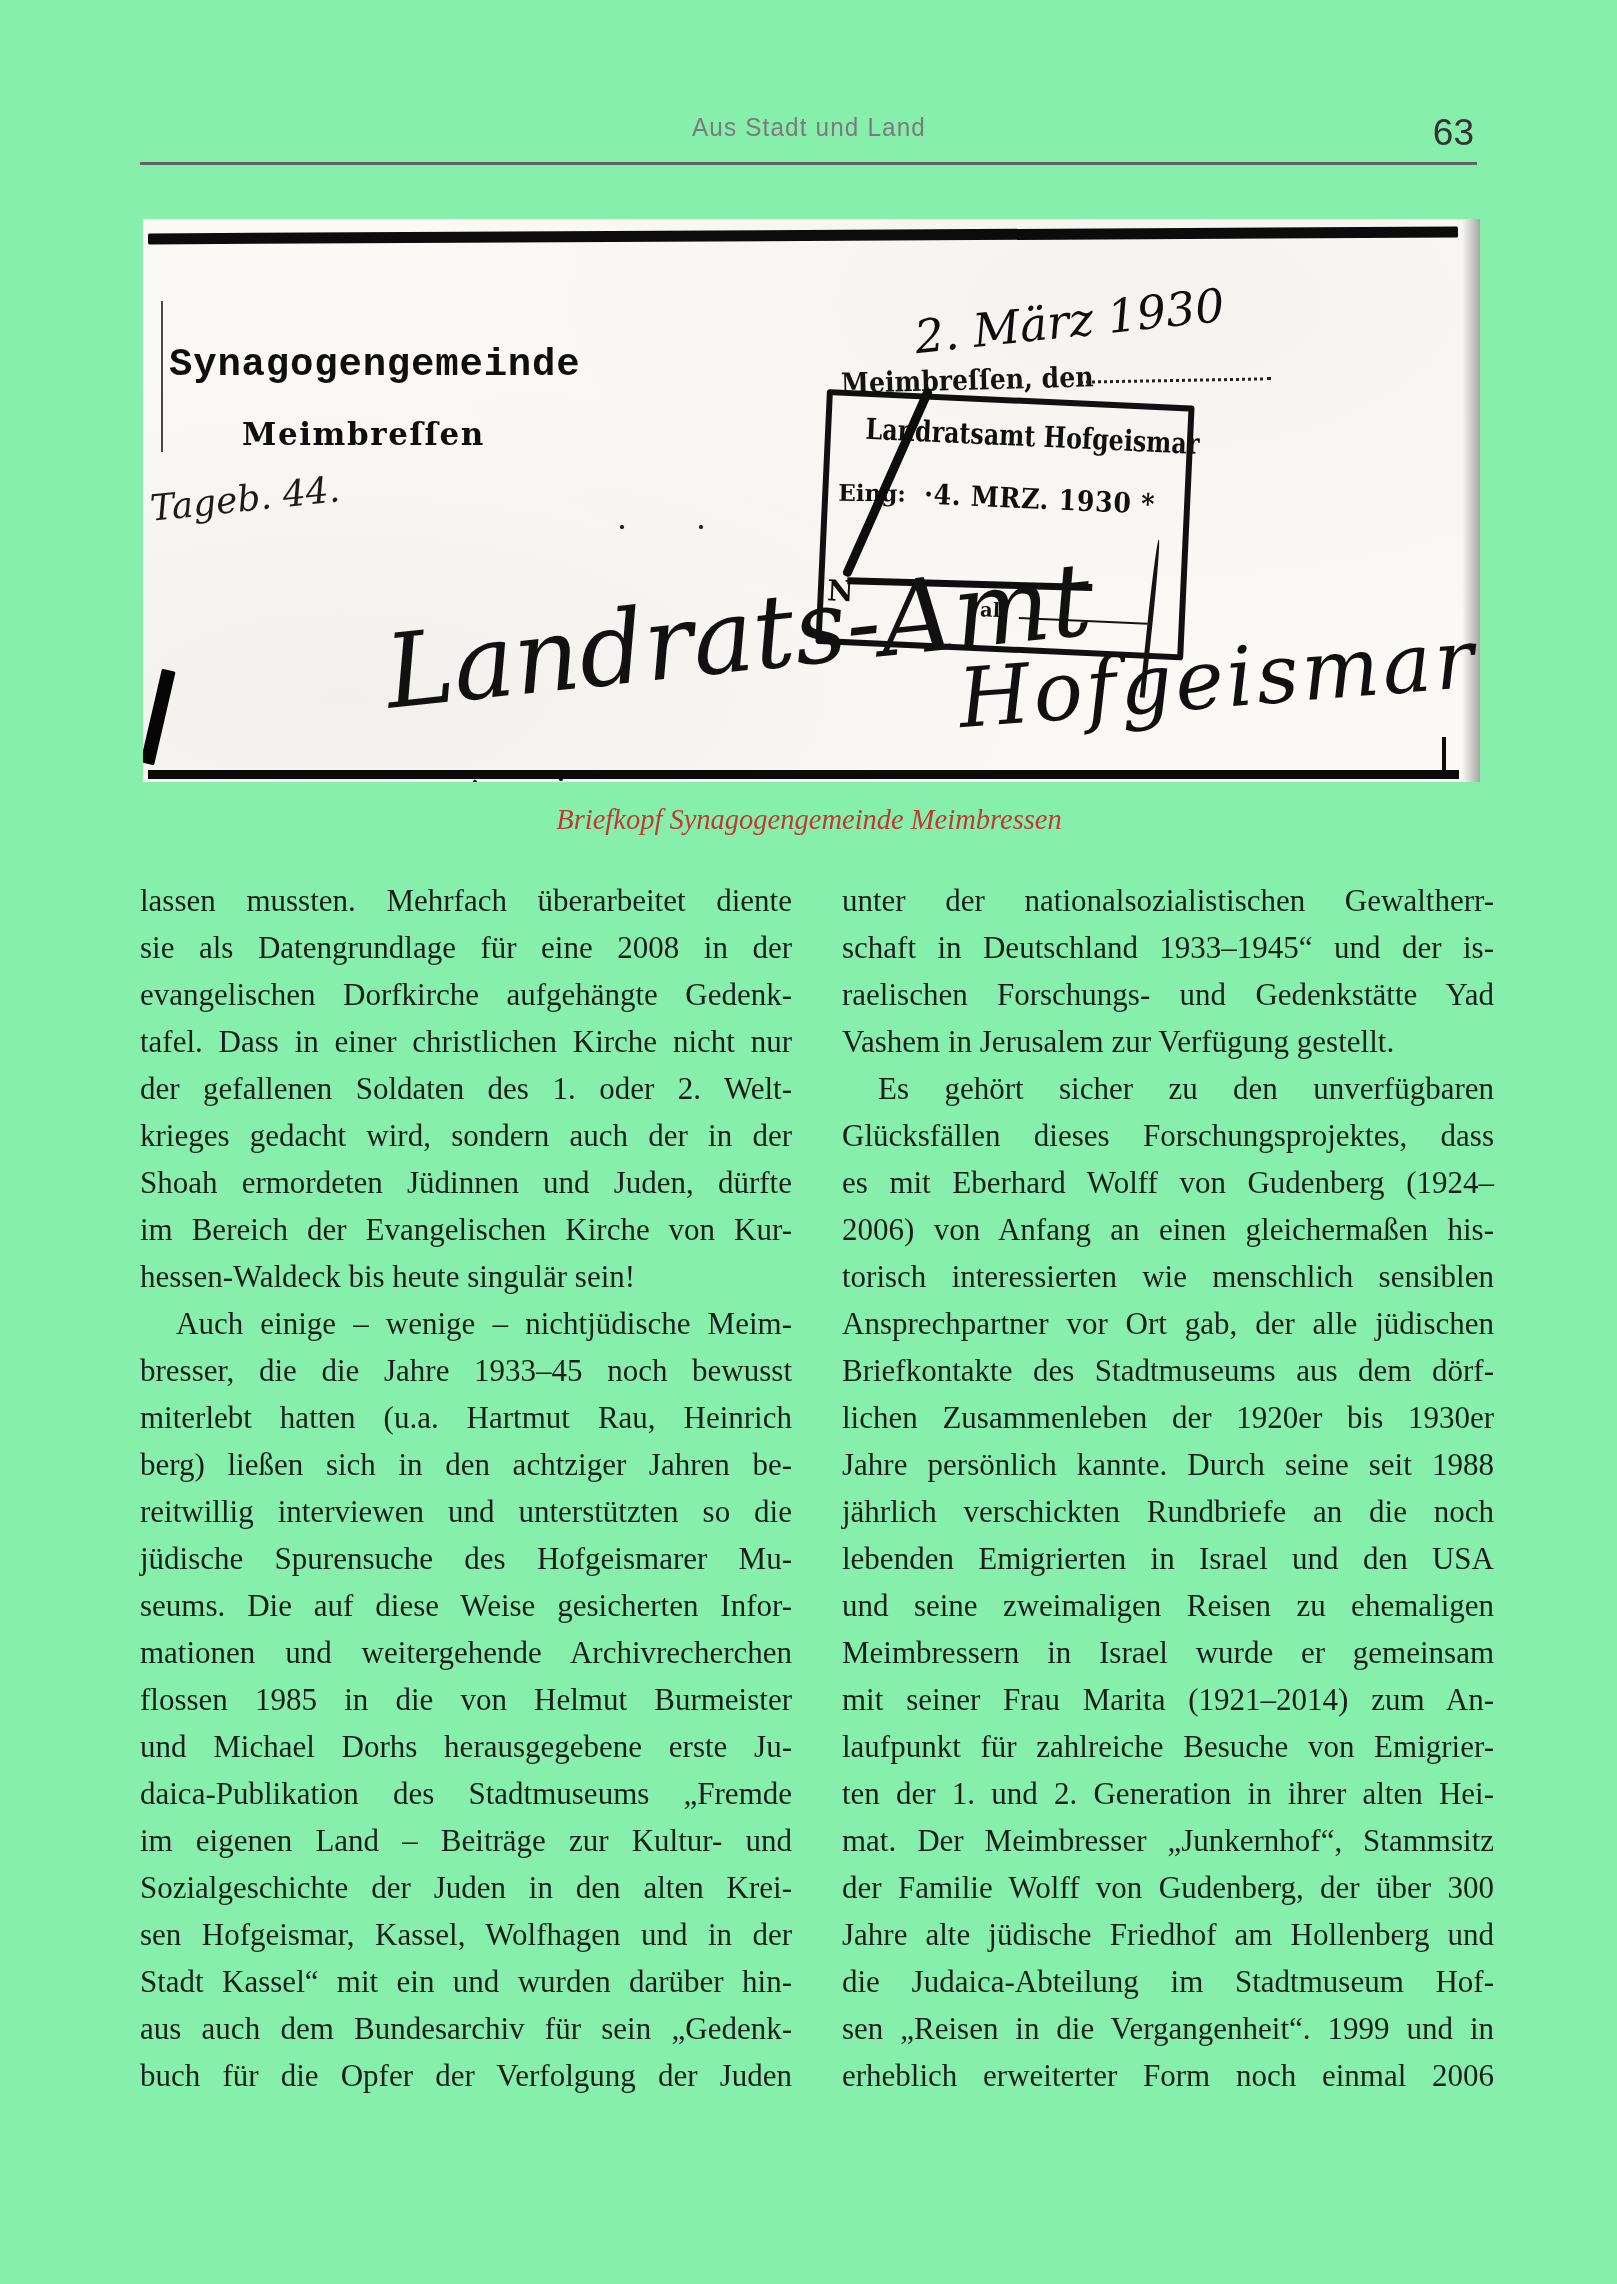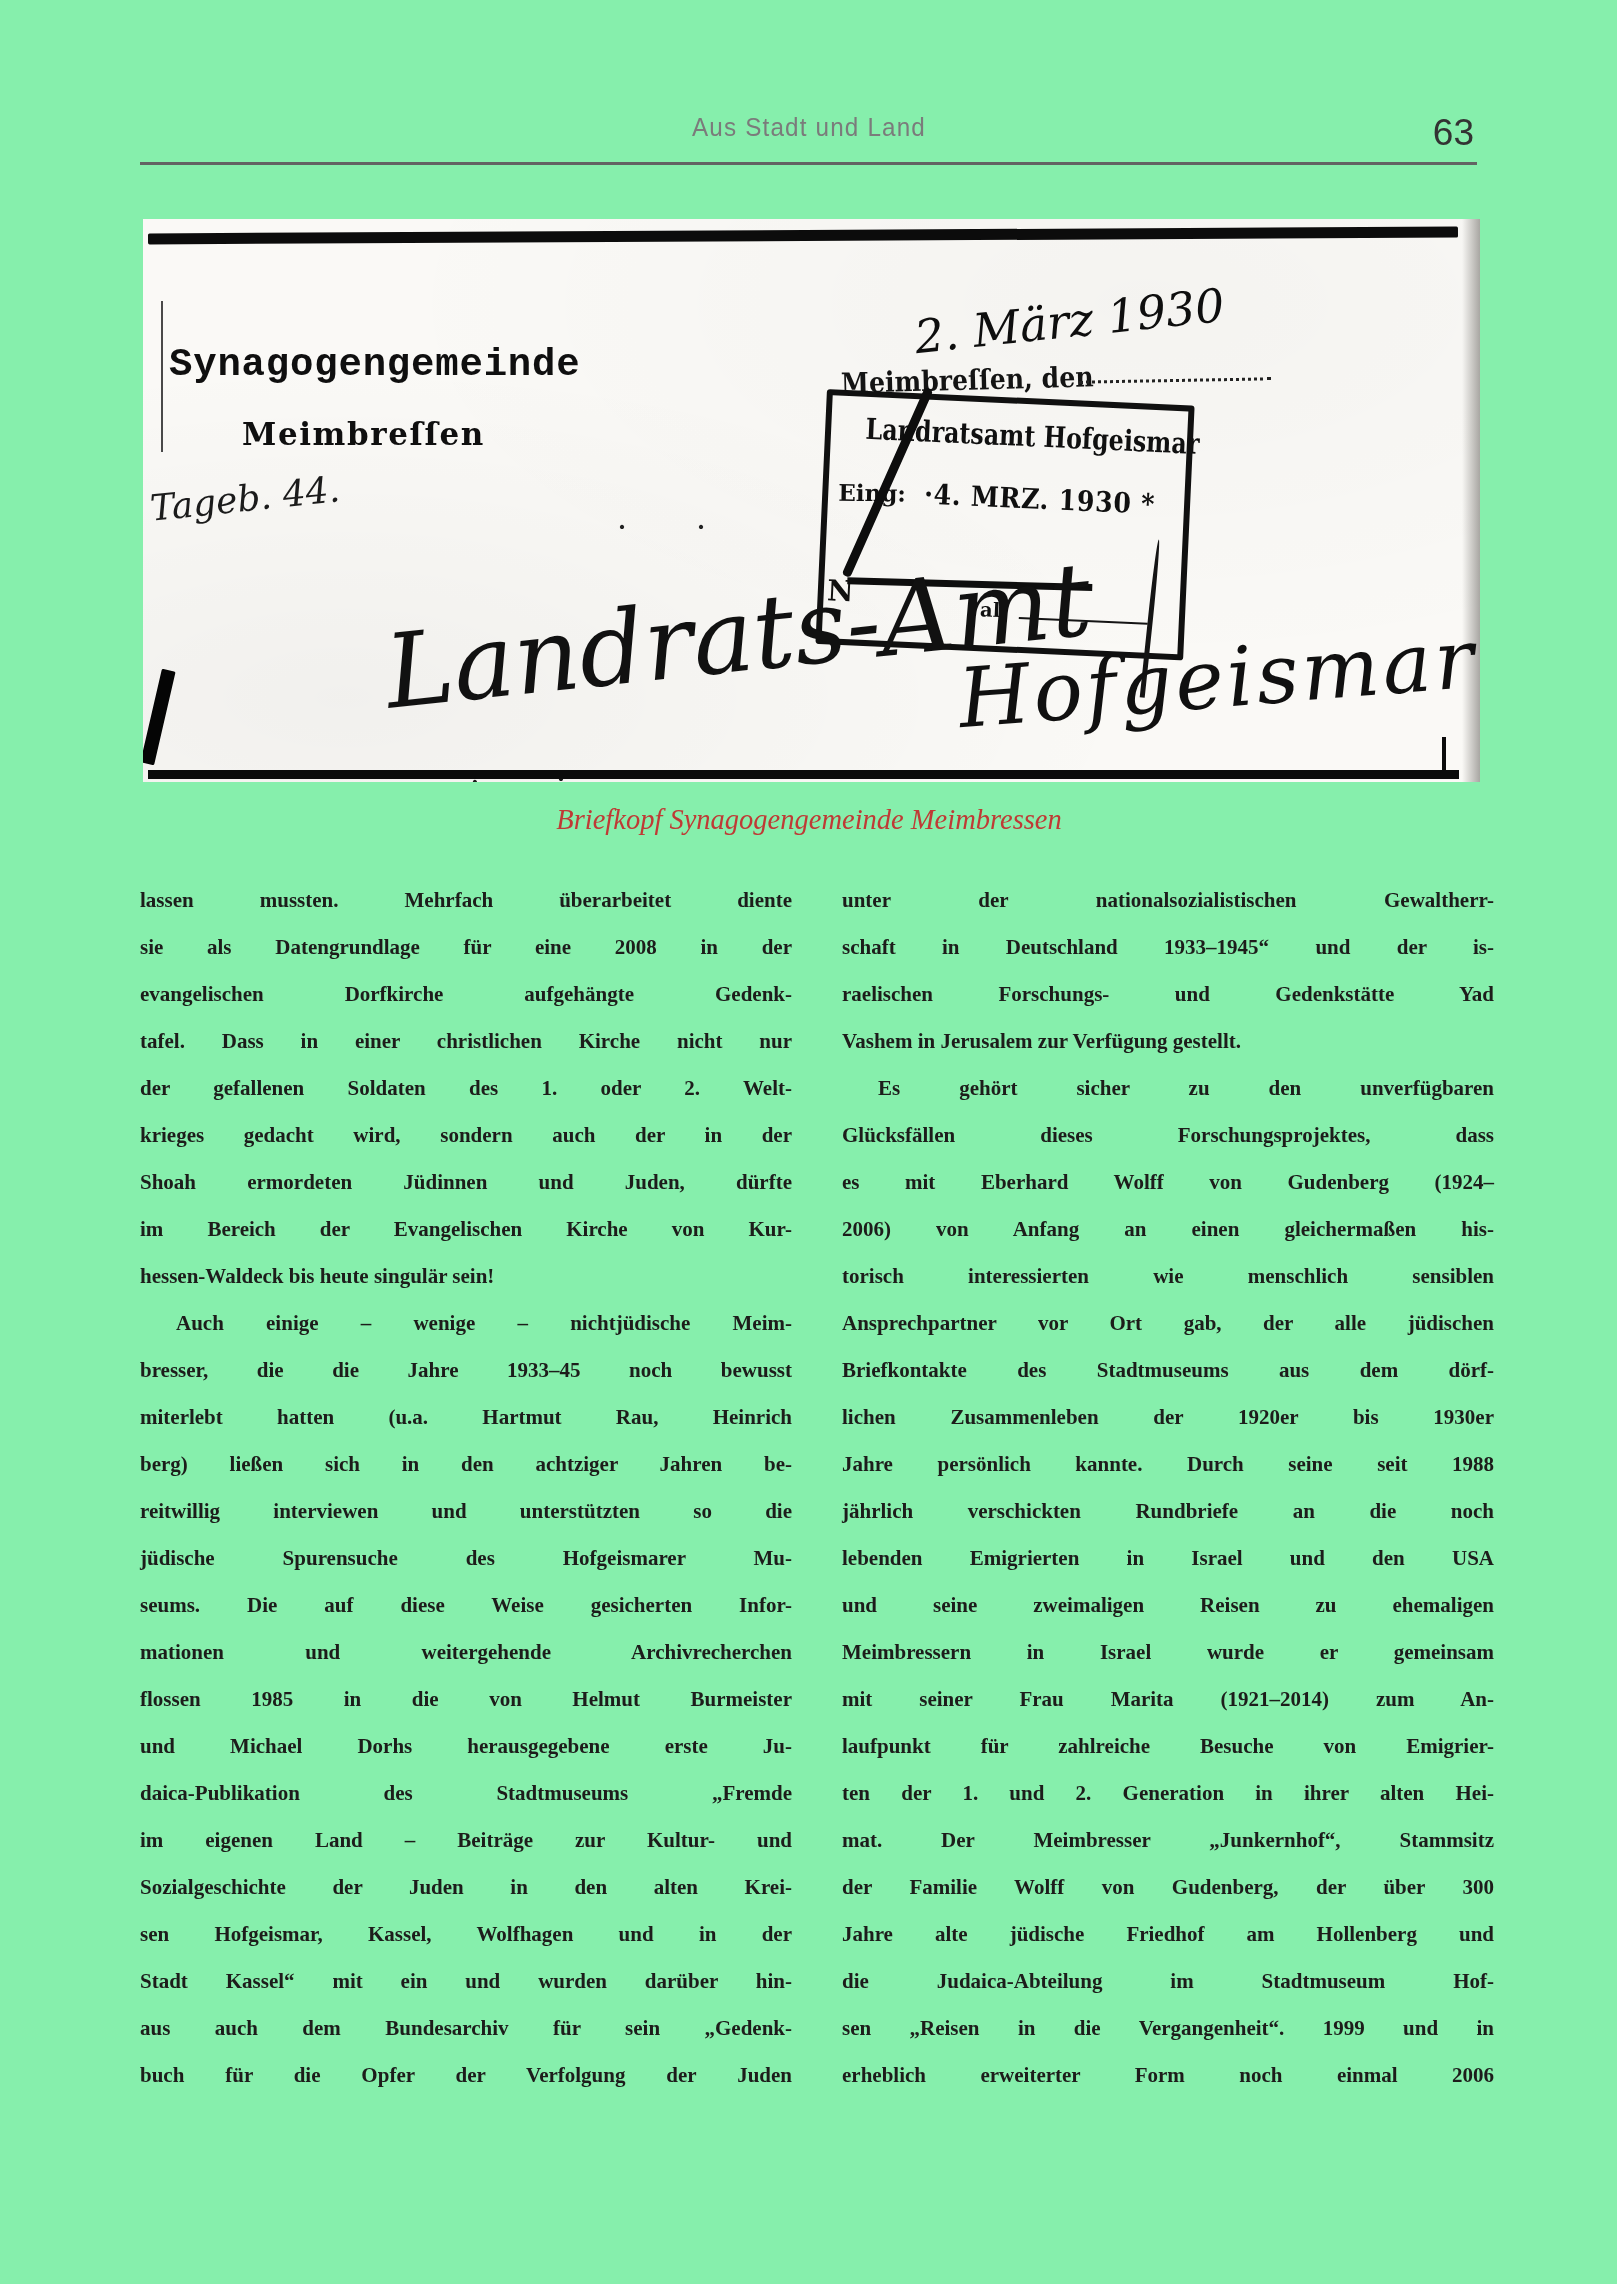--- a/index.html
+++ b/index.html
@@ -75,21 +75,21 @@
   .dots-mid{position:absolute;left:473px;top:287px;font-size:36px;letter-spacing:29px;color:#222;}
   .dots-bottom{position:absolute;left:241px;top:528px;font-size:36px;letter-spacing:34px;color:#1a1a1a;
                transform:rotate(-2deg);}
 
   
   .caption{position:absolute;top:804px;left:0;width:100%;text-align:center;
            font-family:Liberation Serif, serif;font-style:italic;font-size:28.5px;color:#bf3a35;}
 
   
   .col{position:absolute;top:877px;width:652px;color:#1d1d1b;
-       font-family:"Liberation Serif",serif;font-size:21px;line-height:47px;font-weight:bold;}
+       font-family:"Liberation Serif",serif;font-size:31px;line-height:47px;}
   .col-left{left:140px;}
   .col-right{left:842px;}
   .line{height:47px;text-align:justify;text-align-last:justify;white-space:nowrap;}
   .line.parend{text-align-last:left;}
   .line.indent{padding-left:36px;}
 </style>
 </head>
 <body>
 
 <div class="page">

